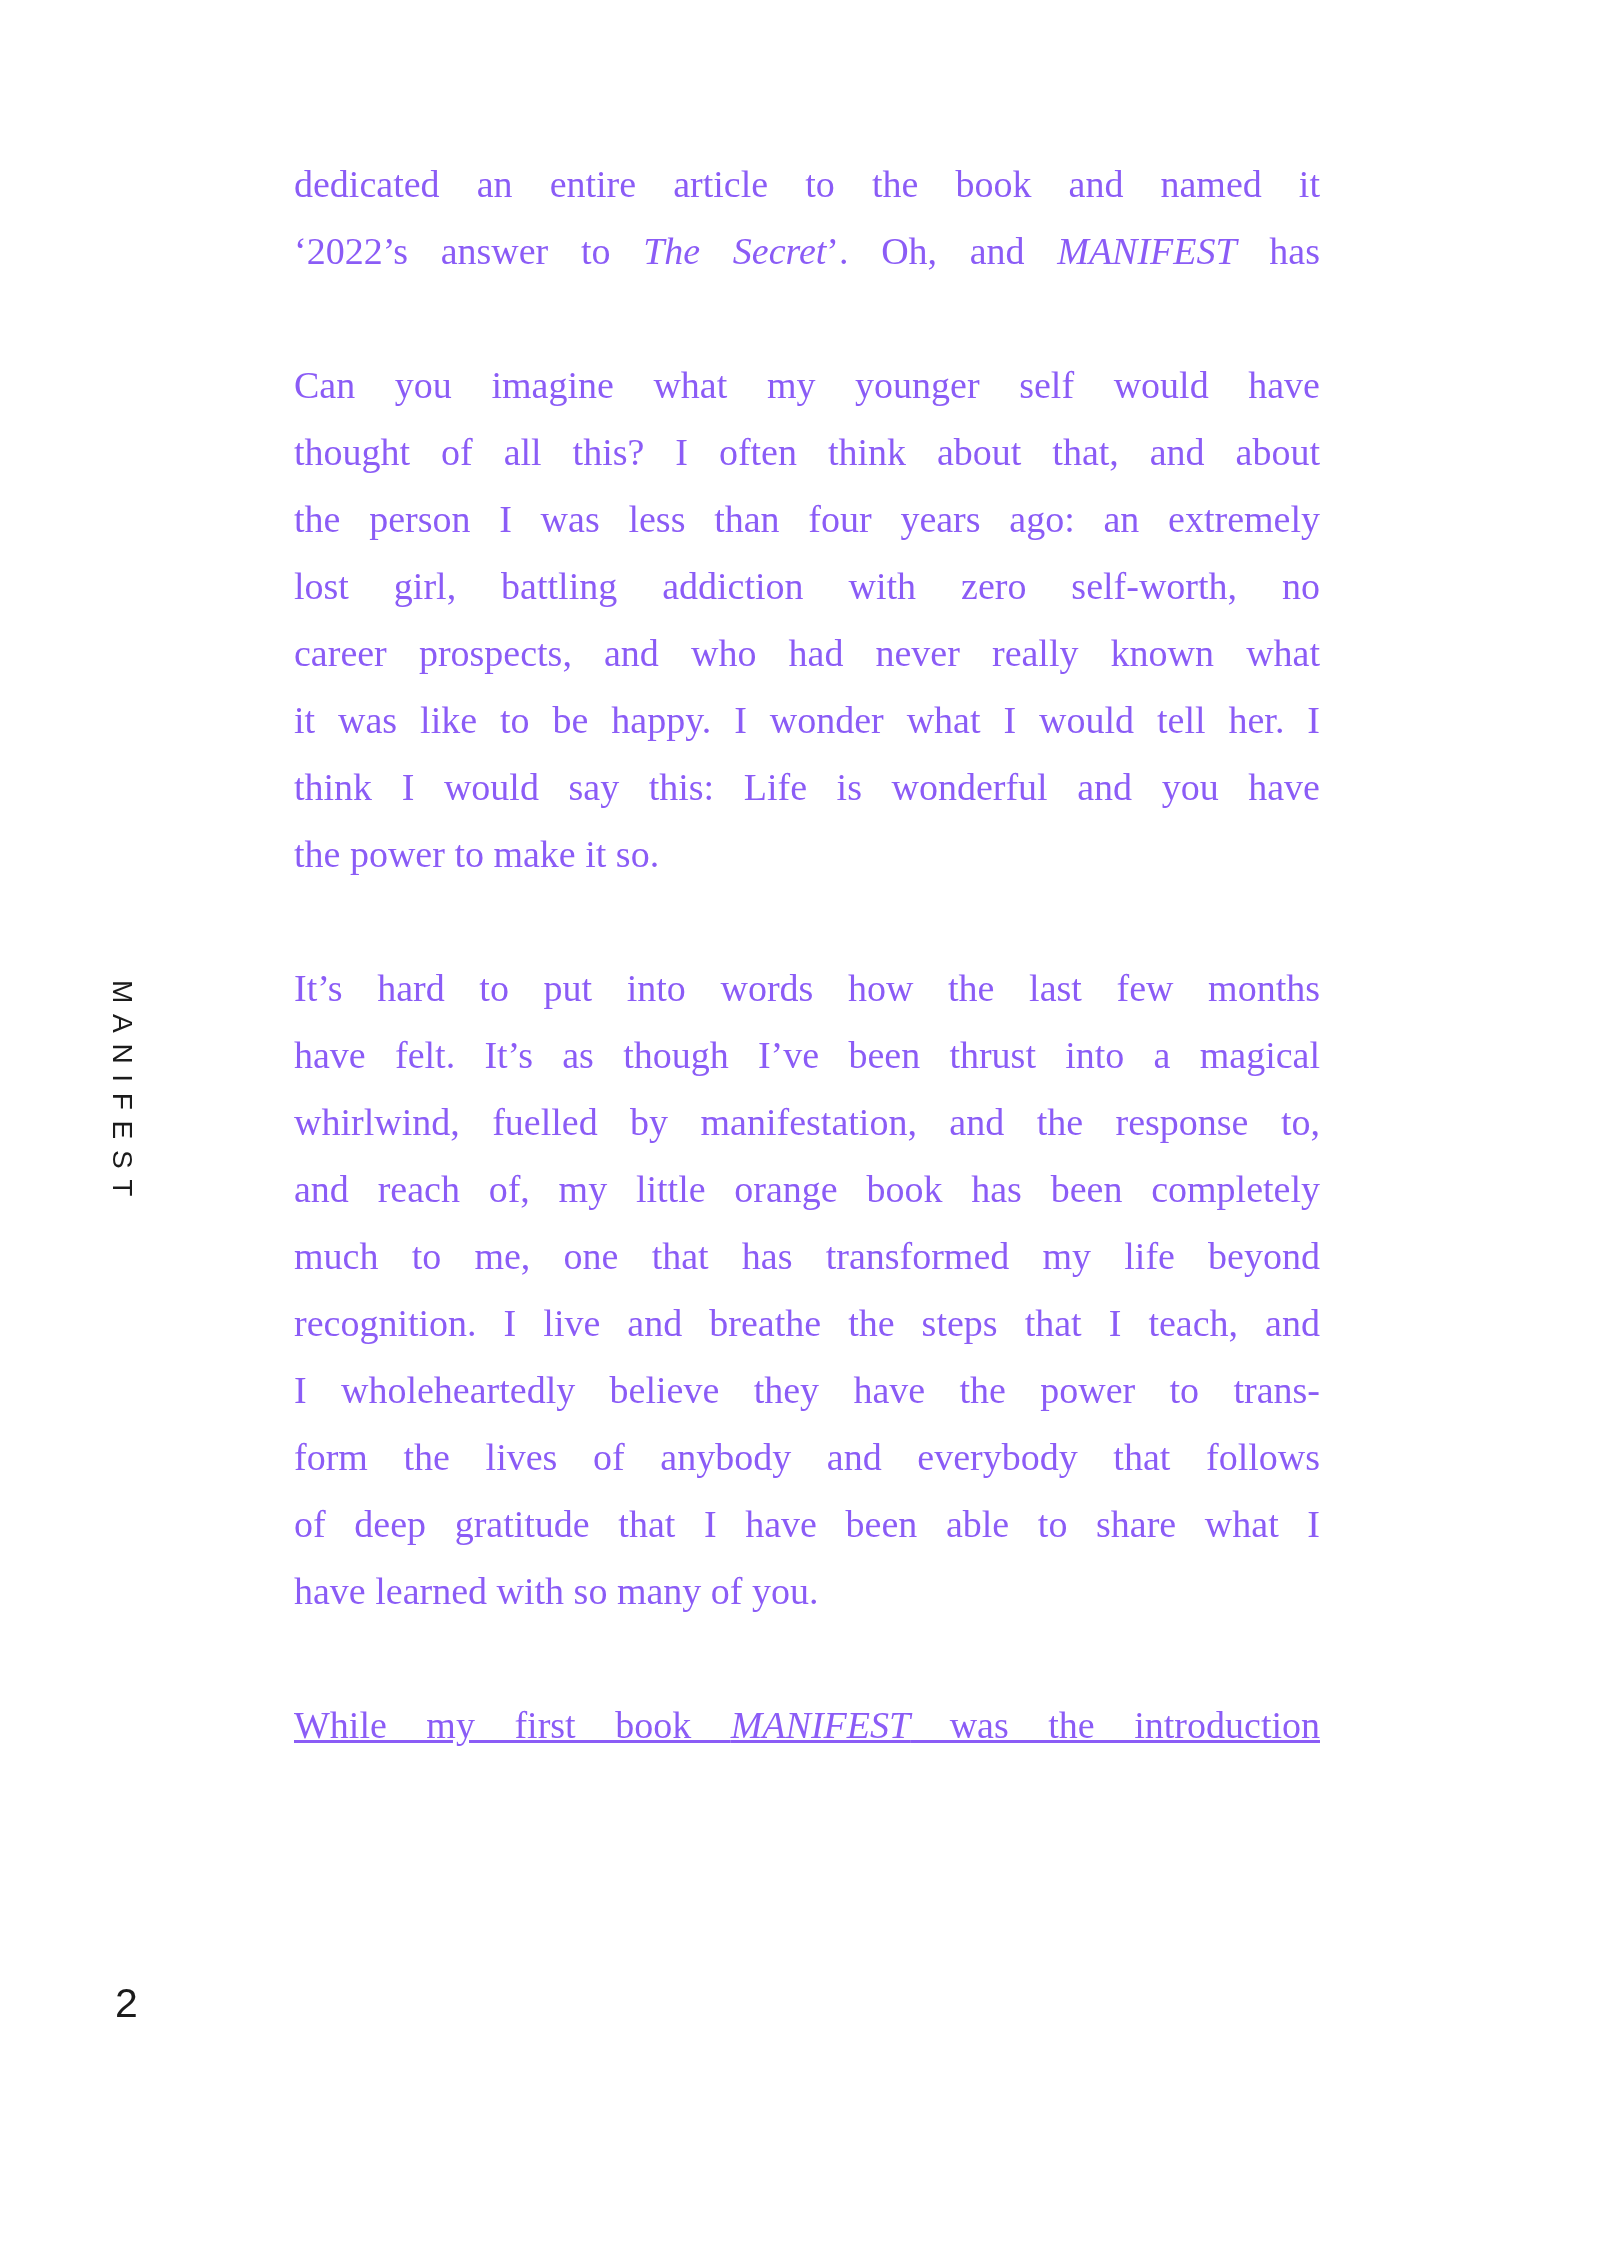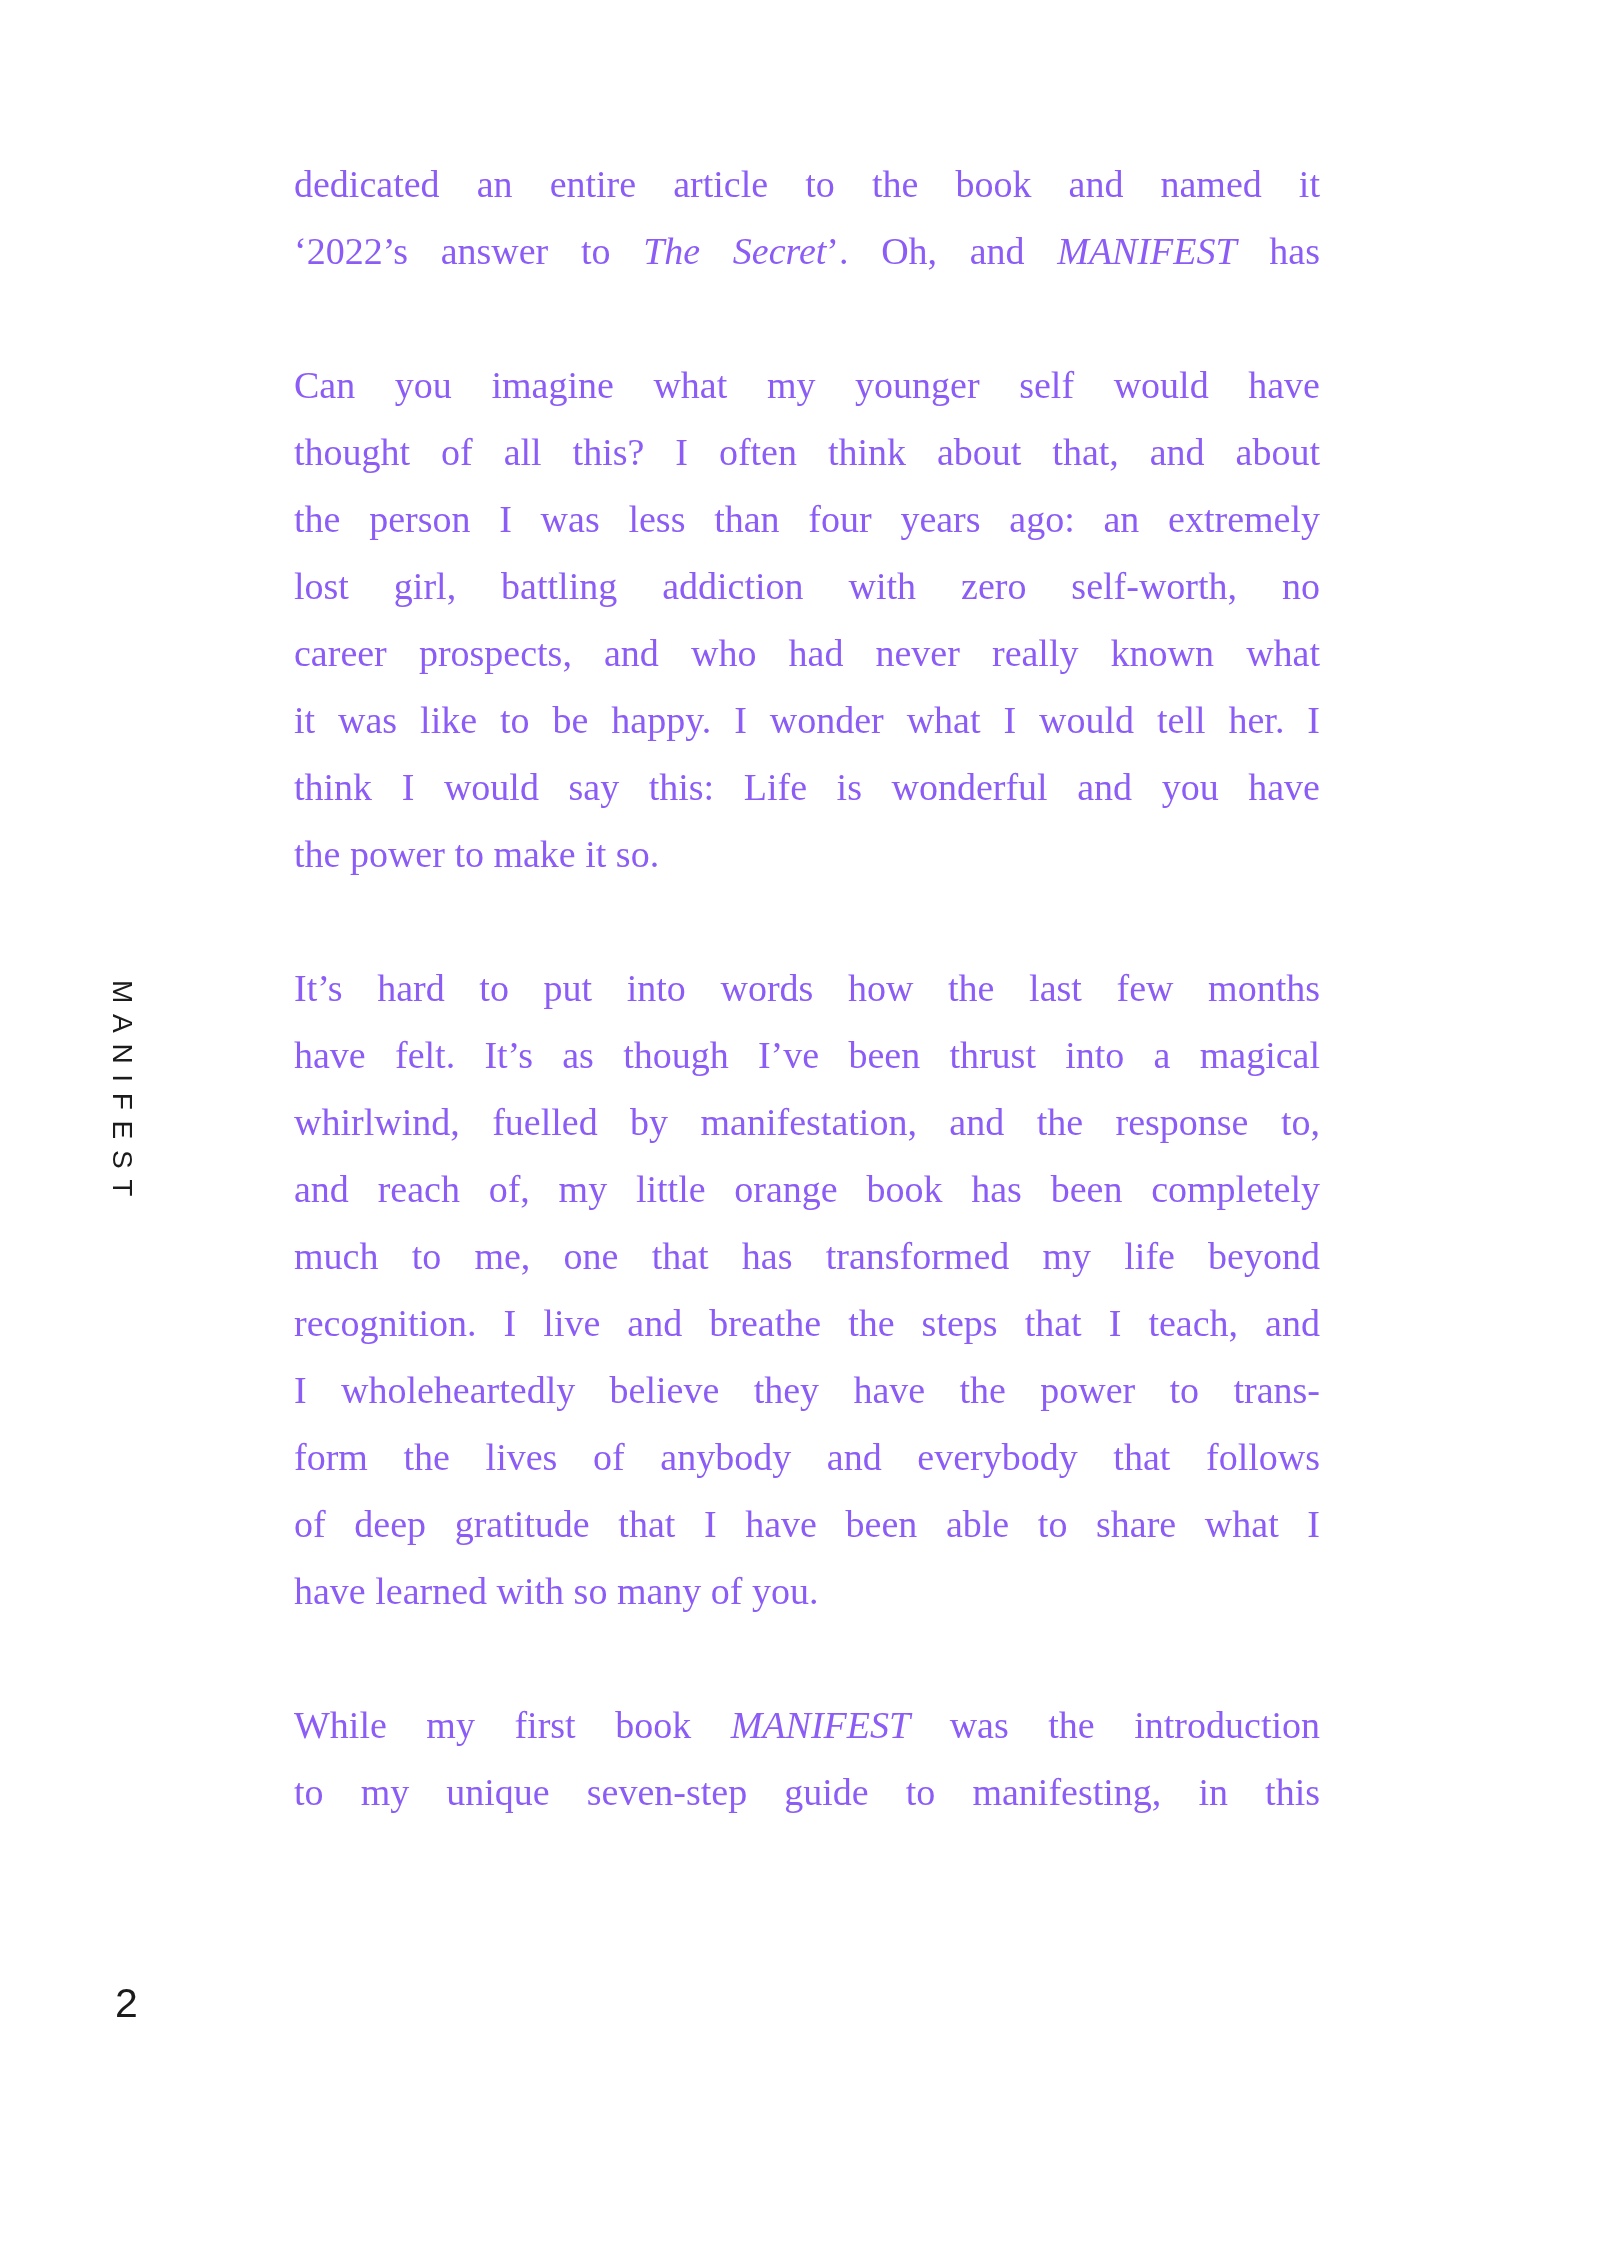--- a/index.html
+++ b/index.html
@@ -34,21 +34,21 @@
   .body-text {
     position: absolute;
     left: 294px;
     top: 151px;
     width: 1026px;
     font-size: 38px;
     line-height: 67px;
     color: #8b5cf6;
   }
   .para { margin: 0 0 67px 0; }
-  .para:last-child { margin-bottom: 0; }
+  .para:last-child { margin-bottom: 0; text-decoration: underline; }
   .line { text-align: justify; }
   .line.j { text-align-last: justify; }
   .line.last { text-align: left; text-align-last: left; }
   .seg-i { font-style: italic; }
   .seg-b { font-weight: normal; }
 </style>
 </head>
 <body>
 
 <div class="page">
@@ -76,19 +76,18 @@
         <div class="line j"><span>and reach of, my little orange book has been completely</span></div>
         <div class="line j"><span>much to me, one that has transformed my life beyond</span></div>
         <div class="line j"><span>recognition. I live and breathe the steps that I teach, and</span></div>
         <div class="line j"><span>I wholeheartedly believe they have the power to trans-</span></div>
         <div class="line j"><span>form the lives of anybody and everybody that follows</span></div>
         <div class="line j"><span>of deep gratitude that I have been able to share what I</span></div>
         <div class="line last"><span>have learned with so many of you.</span></div>
       </div>
       <div class="para">
         <div class="line j"><span>While my first book </span><span class="seg-i">MANIFEST</span><span> was the introduction</span></div>
-        <div class="line j"><span>to my unique seven-step guide to manifesting, in this</span></div>
       </div>
     </div>
 
   <div class="folio">2</div>
 </div>
 
 
 </body></html>

